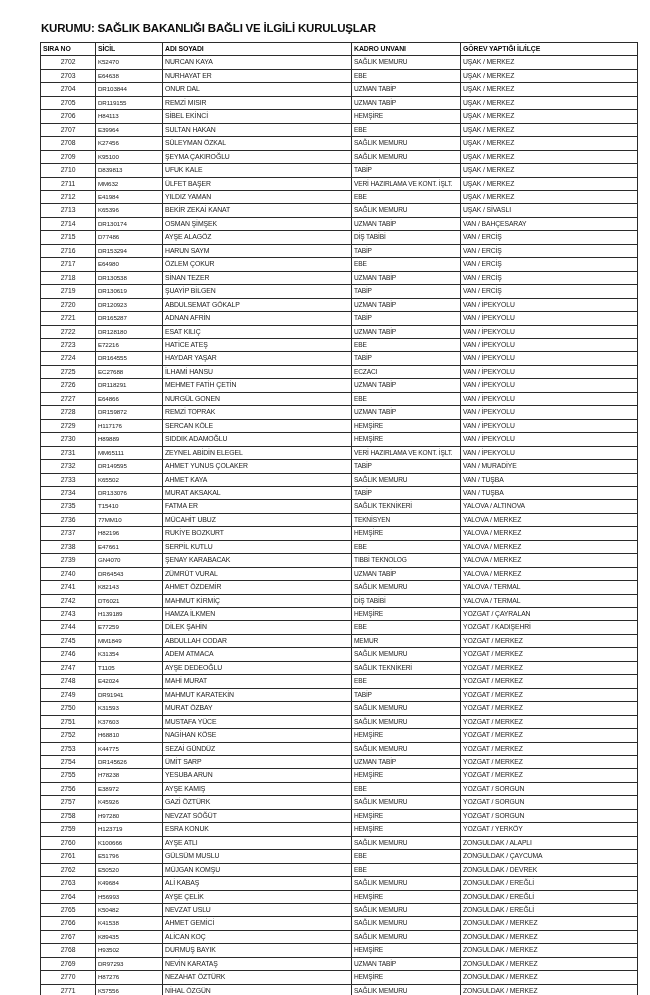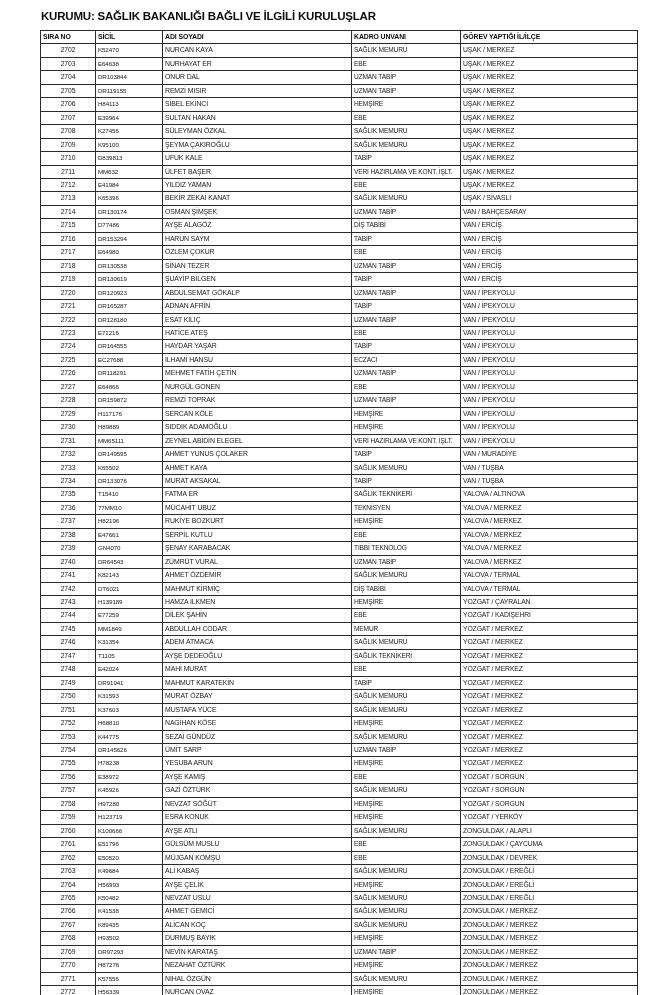--- a/index.html
+++ b/index.html
@@ -10,21 +10,21 @@
   body {
     width: 650px;
     height: 995px;
     font-family: "Liberation Sans", sans-serif;
     color: #1a1a1a;
     position: relative;
     overflow: hidden;
   }
   .page {
     position: absolute;
-    left: 0; top: 0;
+    left: 0; top: 12px;
     width: 650px;
     height: 945px;
     background: #fff;
   }
   .doc-title {
     position: absolute;
     left: 41px;
     top: 10px;
     font-size: 11.5px;
     font-weight: bold;

